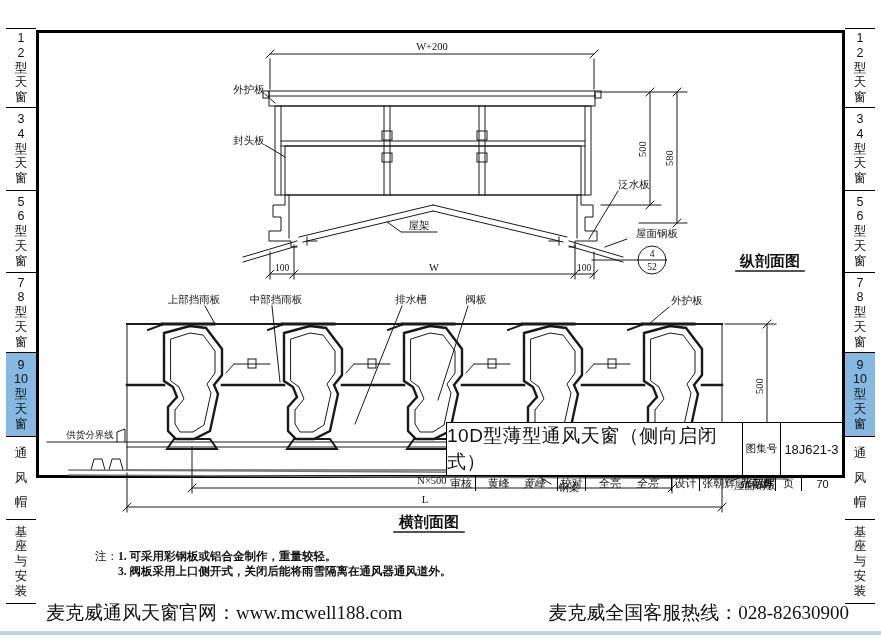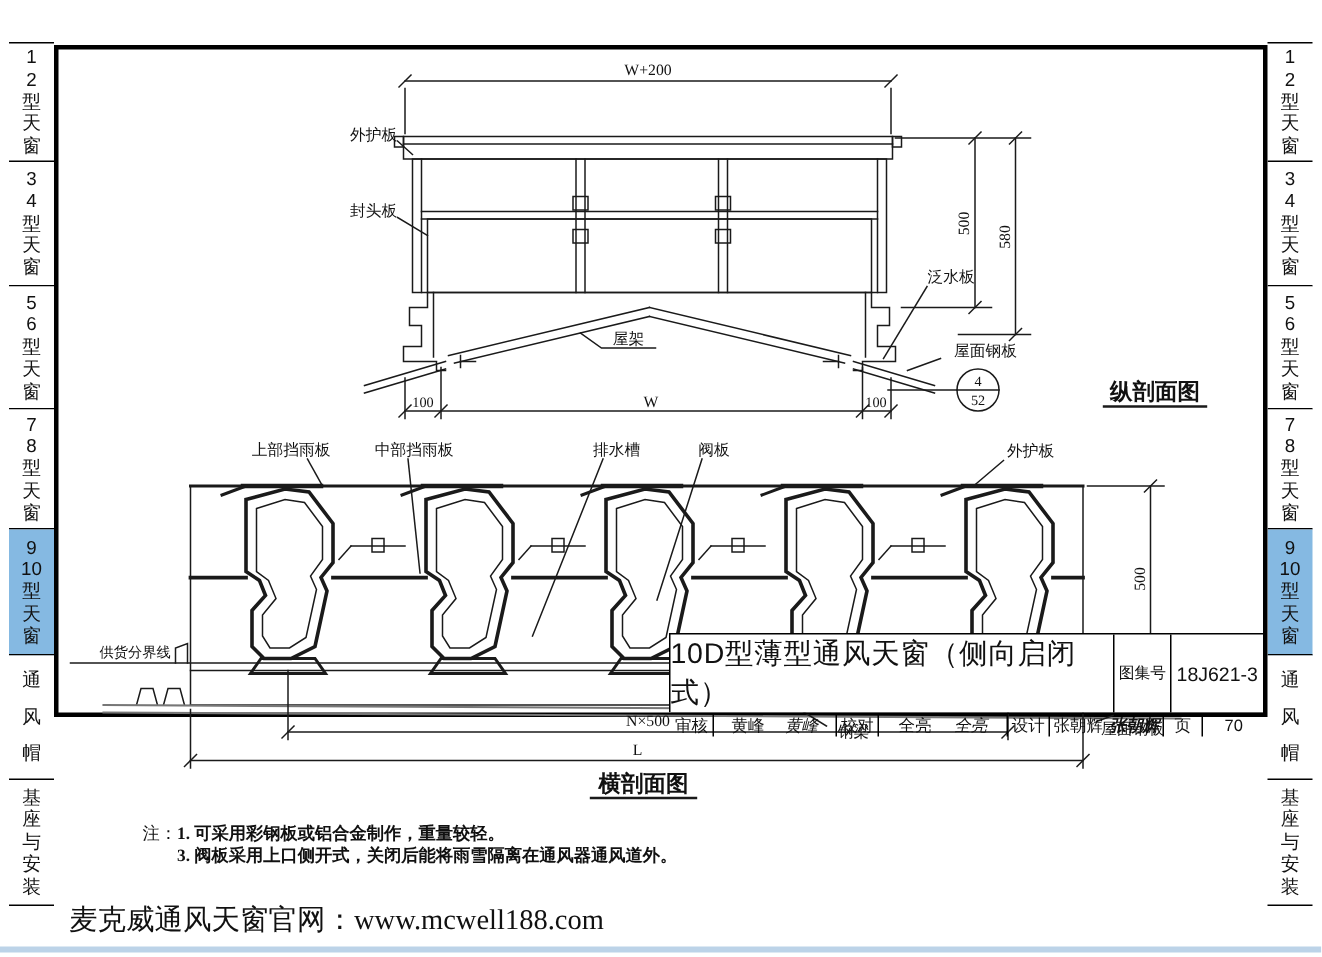--- a/index.html
+++ b/index.html
@@ -423,16 +423,17 @@
           <span class="sig bold">张朝辉</span>
         </div>
         <div class="tcell w26">页</div>
         <div class="tcell w42">70</div>
       </div>
     </div>
   </div>
 
   <div class="footer">
     <span>麦克威通风天窗官网：www.mcwell188.com</span>
+    <span>麦克威全国客服热线：028-82630900</span>
   </div>
   <div class="footer-line"></div>
 
 </div>
 
 </body></html>

